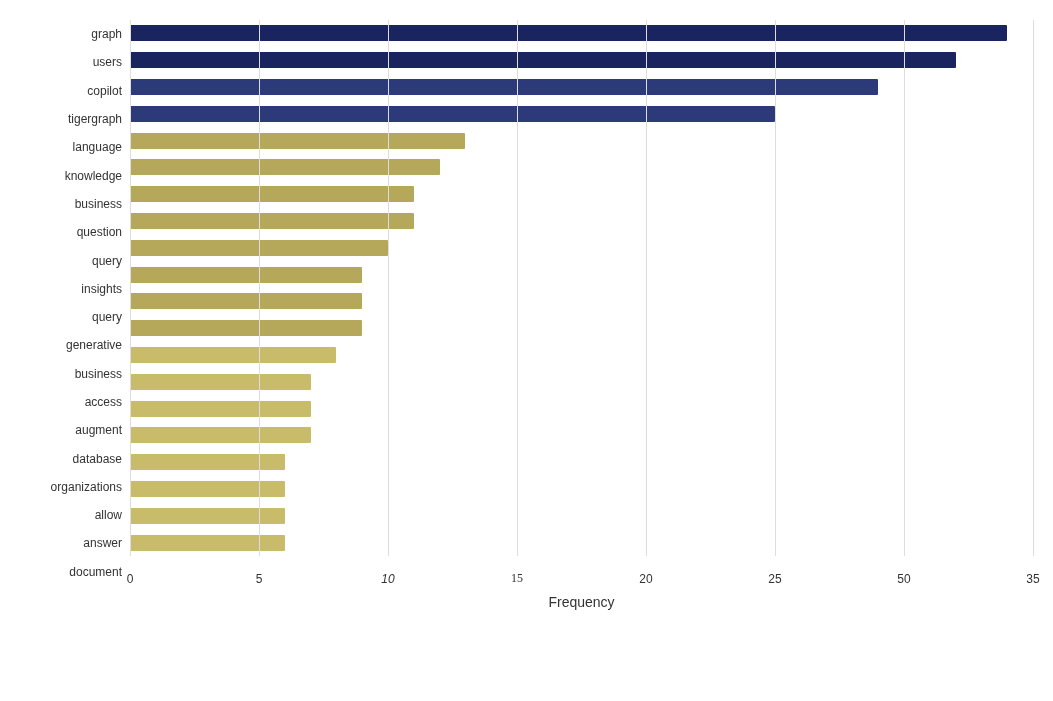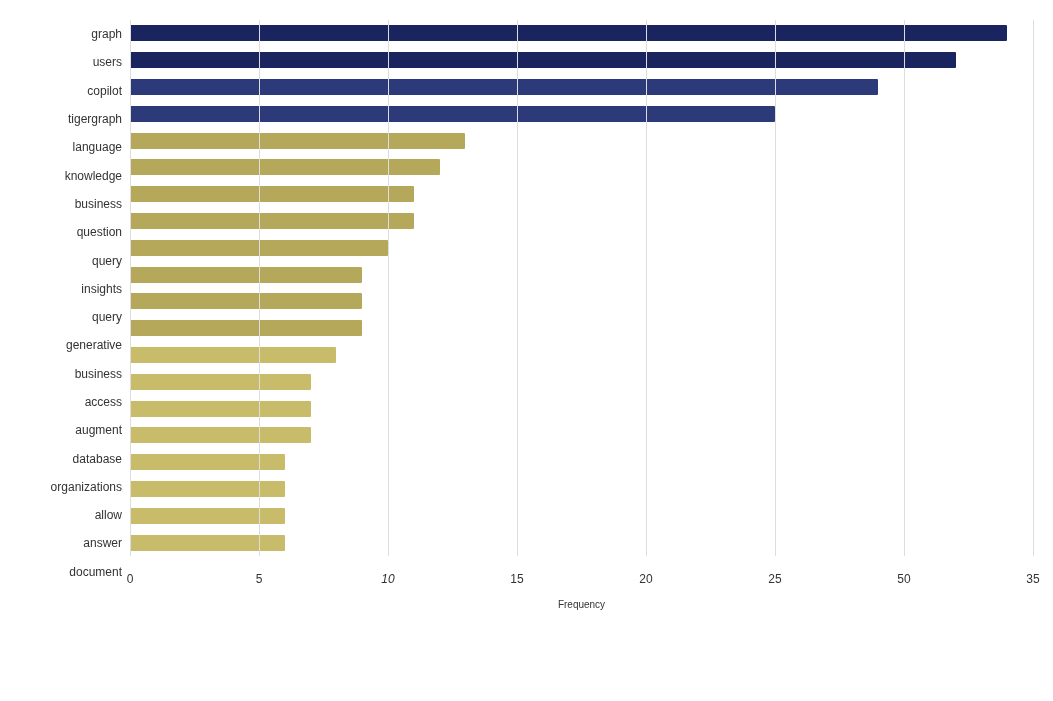--- a/index.html
+++ b/index.html
@@ -92,21 +92,21 @@
     }
     .x-label {
       position: absolute;
       font-size: 12px;
       color: #333;
       transform: translateX(-50%);
       bottom: 0;
     }
     .x-axis-title {
       text-align: center;
-      font-size: 10px;
+      font-size: 14px;
       color: #333;
       margin-top: 19px;
       position: absolute;
       bottom: -24px;
       left: 0;
       right: 0;
     }
   </style>
 </head>
 <body>
@@ -209,21 +209,21 @@
           <div class="grid-line" style="left: 57.1429%;"></div>
           <div class="grid-line" style="left: 71.4286%;"></div>
           <div class="grid-line" style="left: 85.7143%;"></div>
           <div class="grid-line" style="left: 100%;"></div>
         </div>
 
       <div class="x-axis-labels" id="x-axis-labels">
           <div class="x-label" style="left: 0%;">0</div>
           <div class="x-label" style="left: 14.2857%;">5</div>
           <div class="x-label" style="left: 28.5714%; font-style: italic;">10</div>
-          <div class="x-label" style="left: 42.8571%;">15</div>
+          <div class="x-label" style="left: 42.8571%; font-family: Liberation Serif, serif;">15</div>
           <div class="x-label" style="left: 57.1429%;">20</div>
           <div class="x-label" style="left: 71.4286%;">25</div>
           <div class="x-label" style="left: 85.7143%;">50</div>
           <div class="x-label" style="left: 100%; margin-top: 28px;">35</div>
         </div>
       <div class="x-axis-title" id="x-axis-title">Frequency</div>
     </div>
   </div>
 </div>
 

